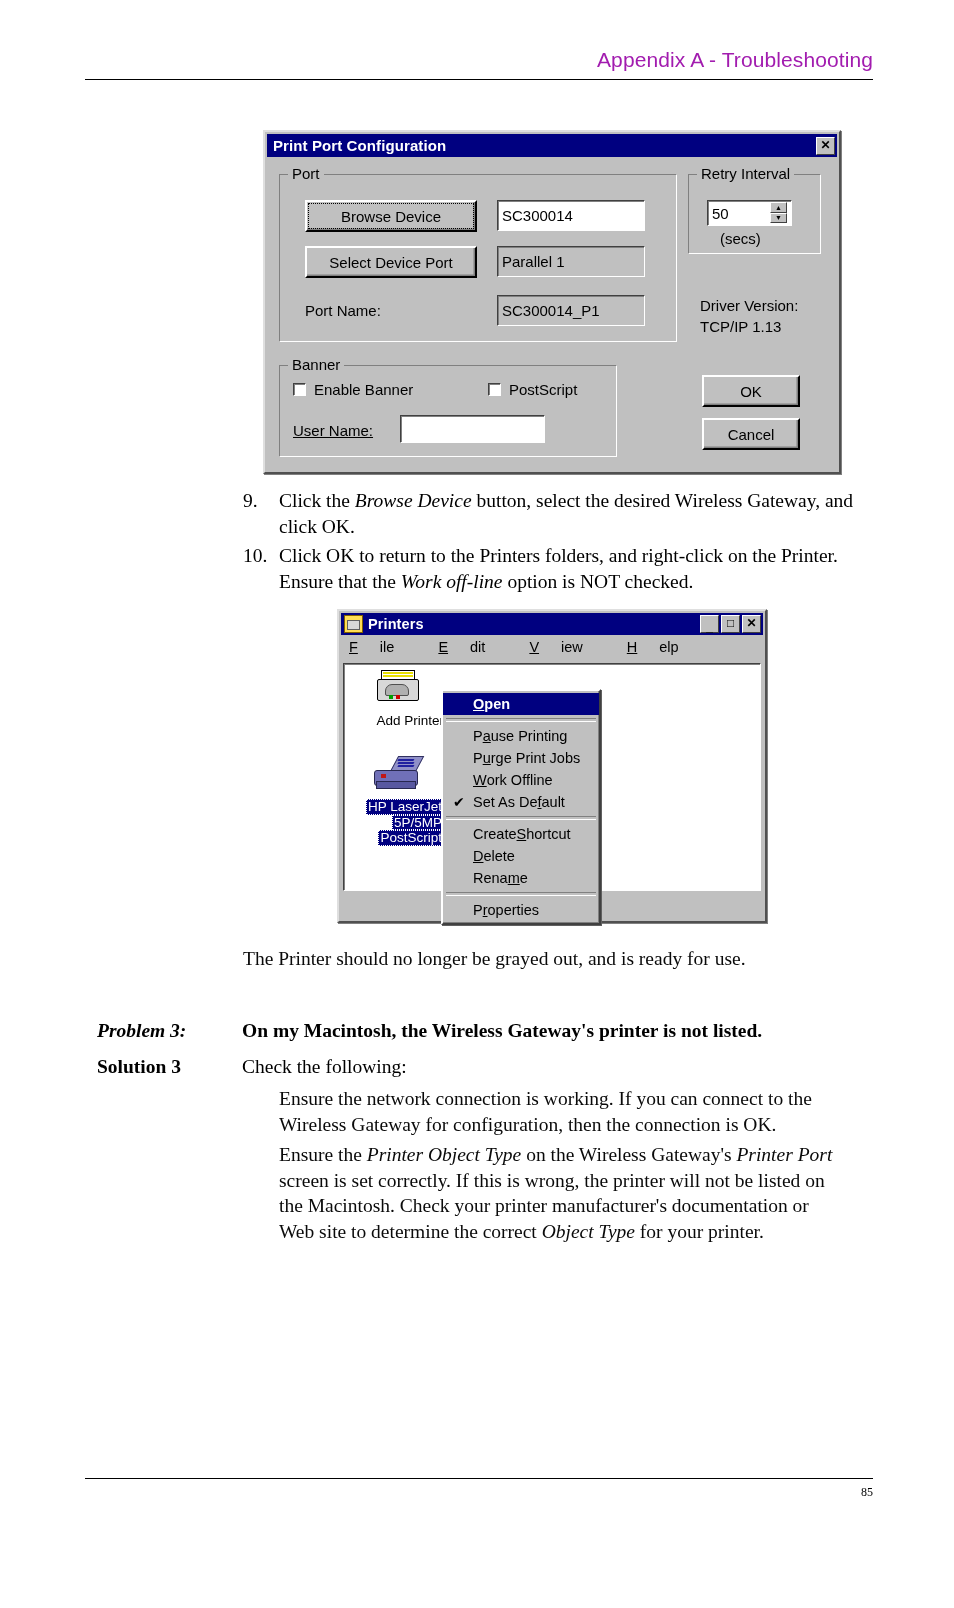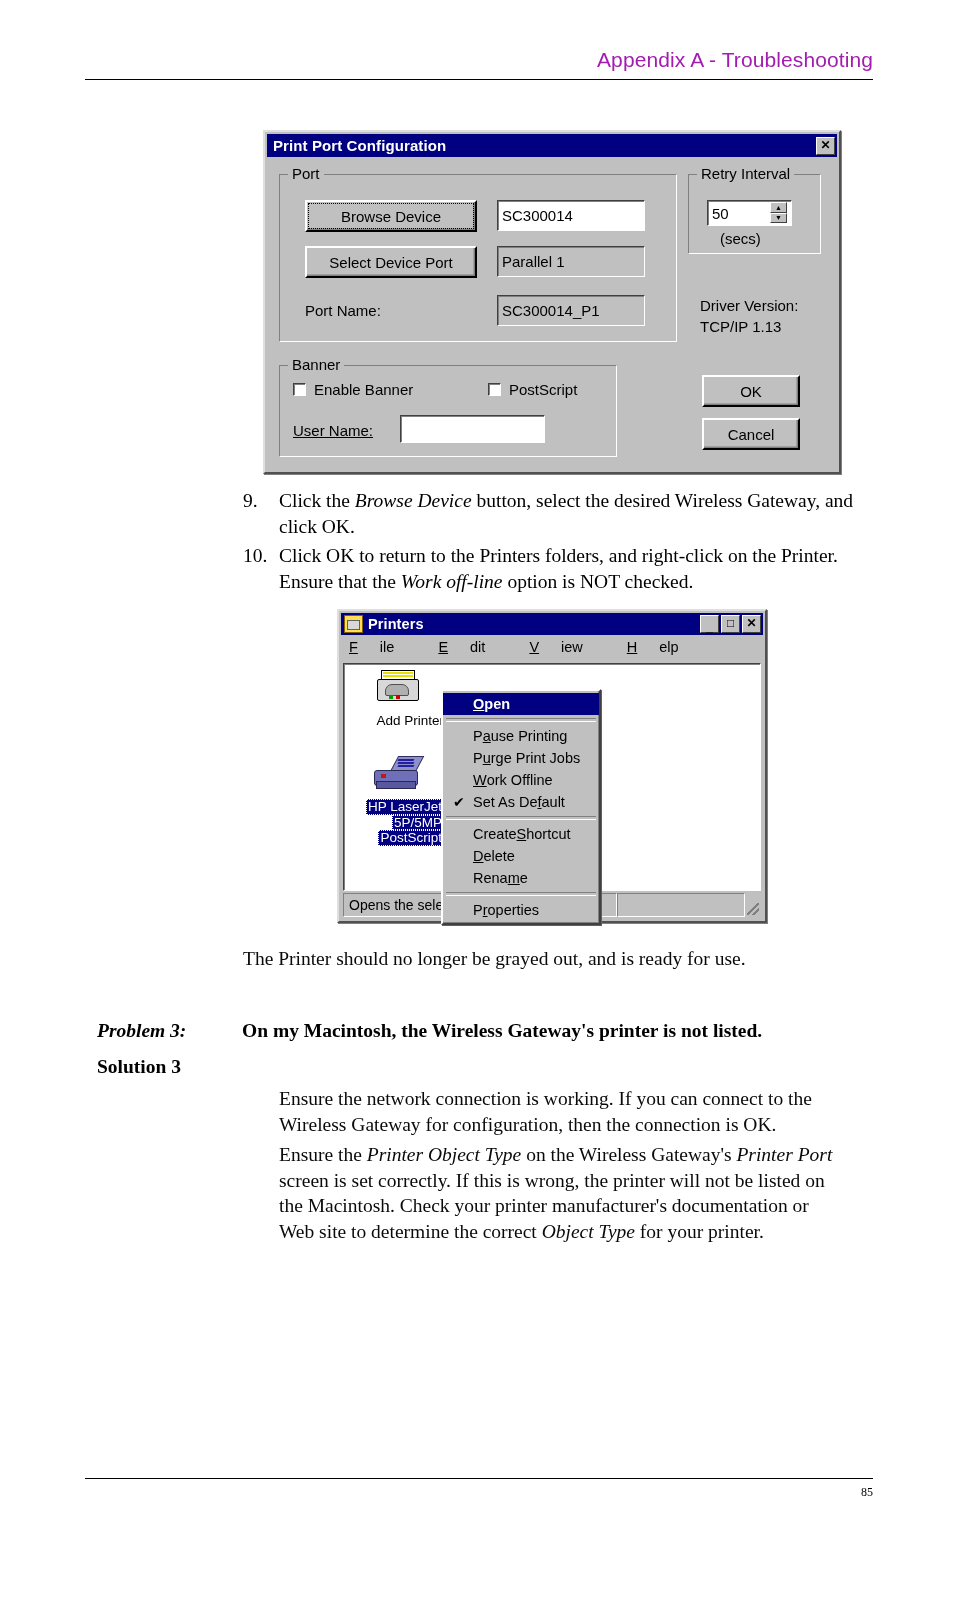--- a/index.html
+++ b/index.html
@@ -551,36 +551,32 @@
           <span>e</span>
       </div>
       <div class="sep"></div>
       <div class="mi">
         <span>P</span>
           <span class="uline">r</span>
           <span>operties</span>
       </div>
     </div>
 
-    <div class="statusbar">
-      <div class="sb-panel p1">Opens the sele</div>
-      <div class="sb-panel p2"></div>
-      <div class="grip"></div>
-    </div>
   </div>
 
   <div class="body-text" style="left:243px; top:946px; width:632px;">The Printer should no longer be grayed out, and is ready for use.</div>
 
   <div class="prob-row" style="left:97px; top:1018px; width:780px;">
     <div class="lbl ital">Problem 3:</div>
     <div class="val bd">On my Macintosh, the Wireless Gateway's printer is not listed.</div>
   </div>
 
   <div class="prob-row" style="left:97px; top:1054px; width:780px;">
     <div class="lbl">Solution 3</div>
+    <div class="val">Check the following:</div>
   </div>
 
   <div class="body-text" style="left:279px; top:1086px; width:560px;">Ensure the network connection is working. If you can connect to the Wireless Gateway for configuration, then the connection is OK.</div>
 
   <div class="body-text" style="left:279px; top:1142px; width:560px;">
     <span>Ensure the </span><span class="it">Printer Object Type</span><span> on the Wireless Gateway's </span><span class="it">Printer Port</span><span> screen is set correctly. If this is wrong, the printer will not be listed on the Macintosh. Check your printer manufacturer's documentation or Web site to determine the correct </span><span class="it">Object Type</span><span> for your printer.</span>
   </div>
 
   <div class="footer-area">
     <div class="footer-rule"></div>

